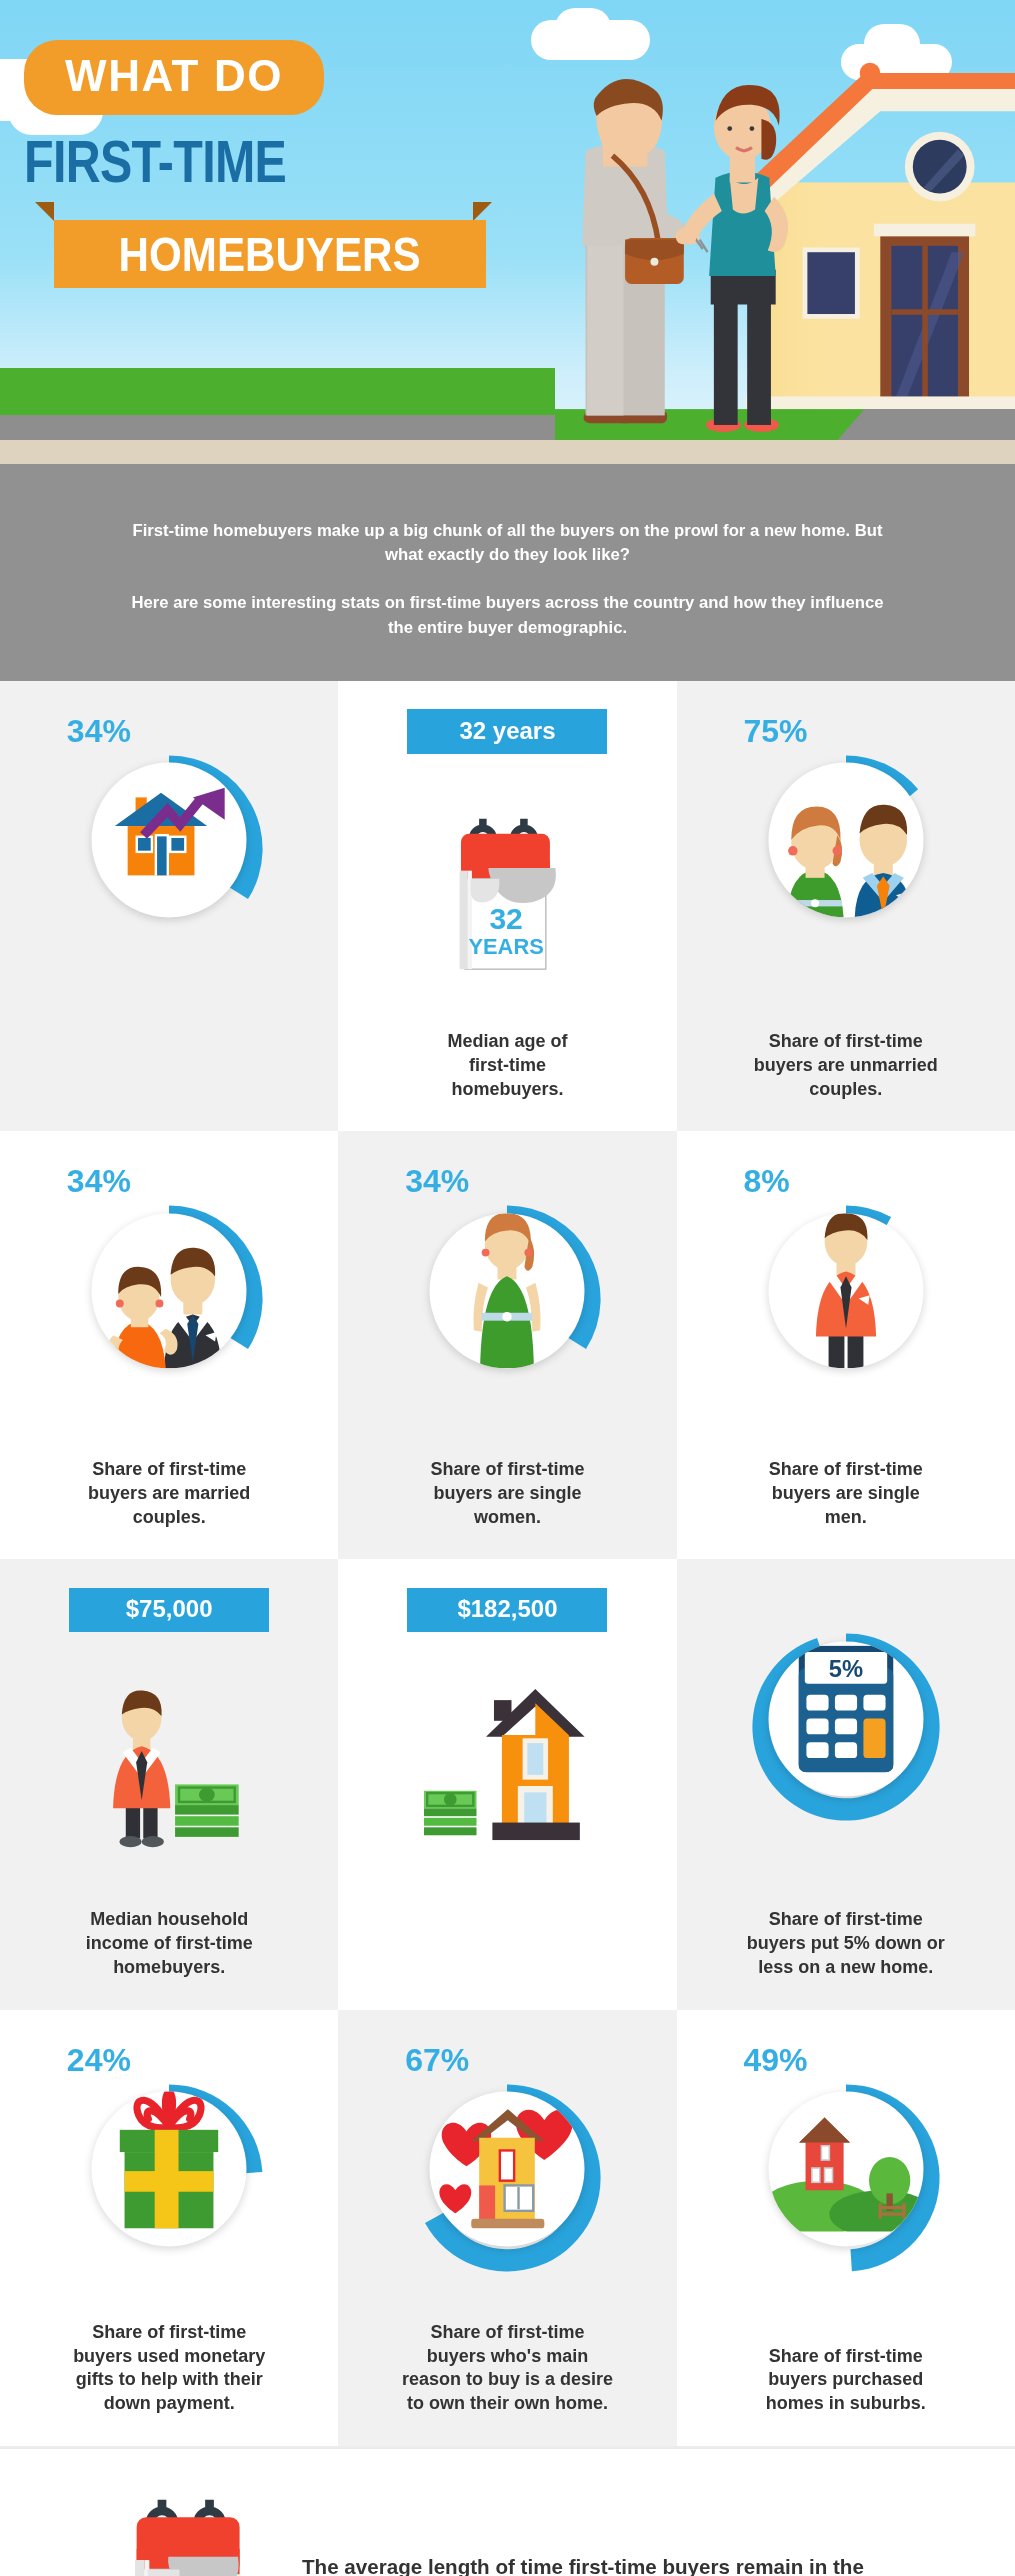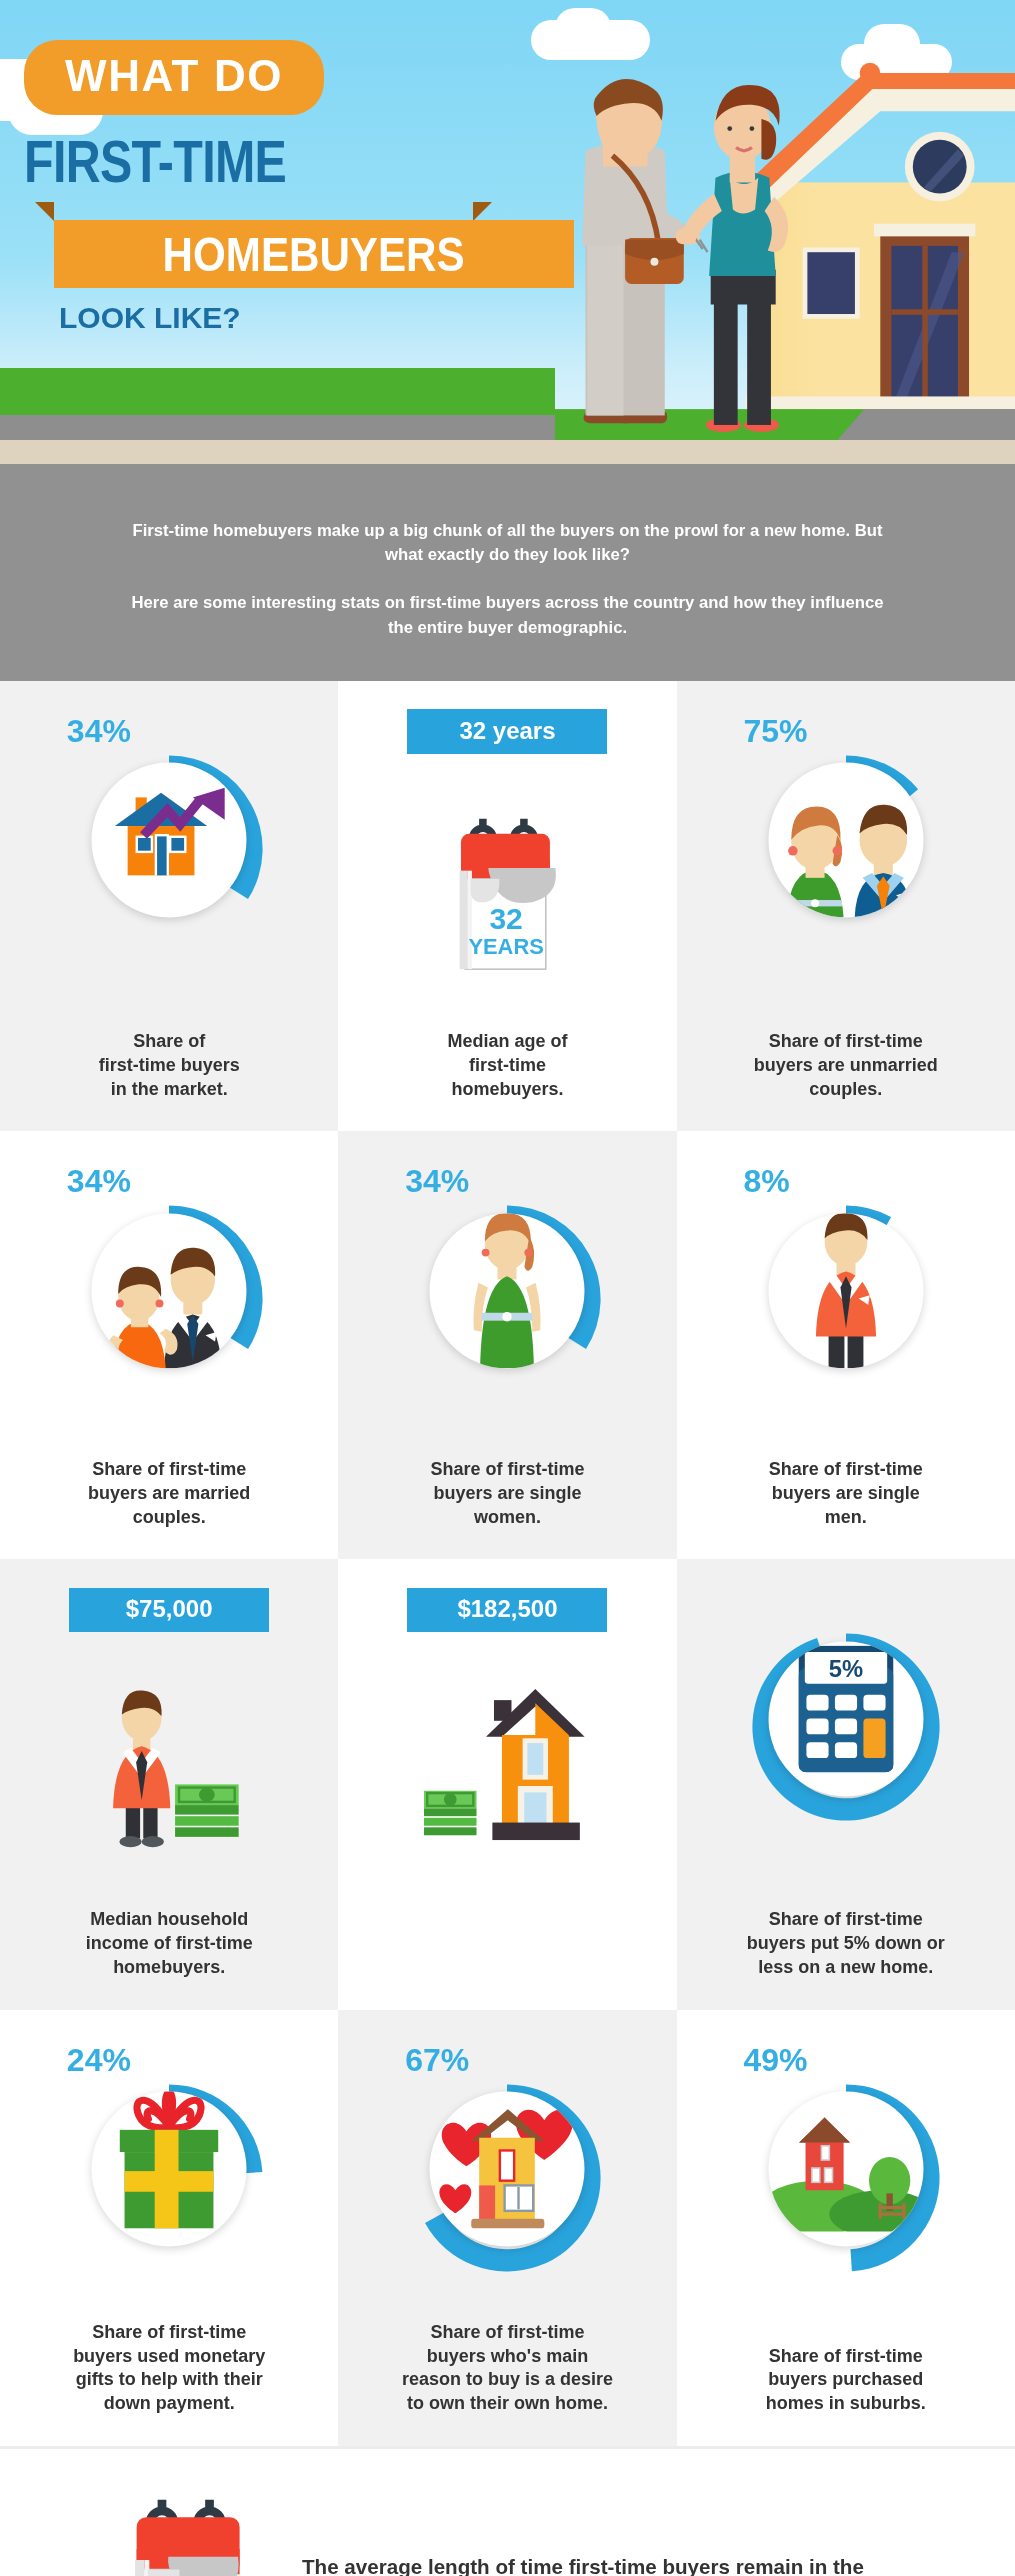--- a/index.html
+++ b/index.html
@@ -35,21 +35,21 @@
     margin-top:12.7px; color:#1b6ea3; font-size:59px; font-weight:bold;
     letter-spacing:-0.8px; font-family:"Liberation Sans", sans-serif;
     transform:scaleX(0.82); transform-origin:left center; white-space:nowrap;
   }
   .ribbon-wrap { position:relative; margin-top:6.3px; width:492px; height:86px; }
   .ribbon-fold-l { position:absolute; left:11px; top:0; width:0;height:0;
       border-top:19px solid #9e5b12; border-left:19px solid transparent; }
   .ribbon-fold-r { position:absolute; right:24px; top:0; width:0;height:0;
       border-top:19px solid #9e5b12; border-right:19px solid transparent; }
   .ribbon {
-    position:absolute; left:30px; top:17.4px; width:520px; height:68px;
+    position:absolute; left:30px; top:17.4px; width:432px; height:68px;
     background:#f29c2a; display:flex; align-items:center; justify-content:center;
   }
   .ribbon span { color:#ffffff; font-size:49px; font-weight:bold; letter-spacing:0px;
       transform:scaleX(0.86); font-family:"Liberation Sans", sans-serif; }
   .line4 { margin-top:12.7px; margin-left:35px; color:#1b6ea3; font-size:30px; font-weight:bold;
       letter-spacing:0px; font-family:"Liberation Sans", sans-serif; }
 
   
   .intro {
     background:#919191; color:#ffffff; text-align:center;
@@ -204,21 +204,20 @@
     <div class="title-stack">
       <div class="pill">WHAT DO</div>
       <div class="line2">FIRST-TIME</div>
       <div class="ribbon-wrap">
         <div class="ribbon-fold-l"></div>
         <div class="ribbon-fold-r"></div>
         <div class="ribbon">
           <span>HOMEBUYERS</span>
         </div>
       </div>
-      <div class="line4">LOOK LIKE?</div>
     </div>
   </div>
 
   <div class="intro">
     <p>First-time homebuyers make up a big chunk of all the buyers on the prowl for a new home. But what exactly do they look like?</p>
     <p>Here are some interesting stats on first-time buyers across the country and how they influence the entire buyer demographic.</p>
   </div>
 
   <div class="grid" id="grid">
       <div class="cell gray">
@@ -237,21 +236,20 @@
         <rect x="37" y="71" width="16" height="16" fill="#1b6ea3"></rect>
         <rect x="76" y="68" width="22" height="22" fill="#ffffff"></rect>
         <rect x="79" y="71" width="16" height="16" fill="#1b6ea3"></rect>
         <rect x="58" y="66" width="18" height="52" fill="#ffffff"></rect>
         <rect x="61" y="69" width="12" height="49" fill="#1b6ea3"></rect>
         <path d="M44 68 L74 36 L90 54 L116 22" stroke="#7b2d8e" stroke-width="12" fill="none" stroke-linejoin="miter"></path>
         <polygon points="146,8 146,48 106,20" fill="#7b2d8e"></polygon>
       </svg></div>
           </div>
         </div>
-        <div class="caption">Share of<br>first-time buyers<br>in the market.</div>
       </div>
       <div class="cell white">
         <div class="badge">32 years</div>
         <div class="viz plain-icon">
       <svg width="143" height="171" viewBox="0 0 180 250">
         <g fill="none" stroke="#2e3b44" stroke-width="11">
           <path d="M54 34 a15 15 0 1 1 0 30 a15 15 0 1 1 0 -30 M54 34 v-14"></path>
           <path d="M114 34 a15 15 0 1 1 0 30 a15 15 0 1 1 0 -30 M114 34 v-14"></path>
         </g>
         <rect x="22" y="42" width="130" height="72" rx="12" fill="#f0412f"></rect>

